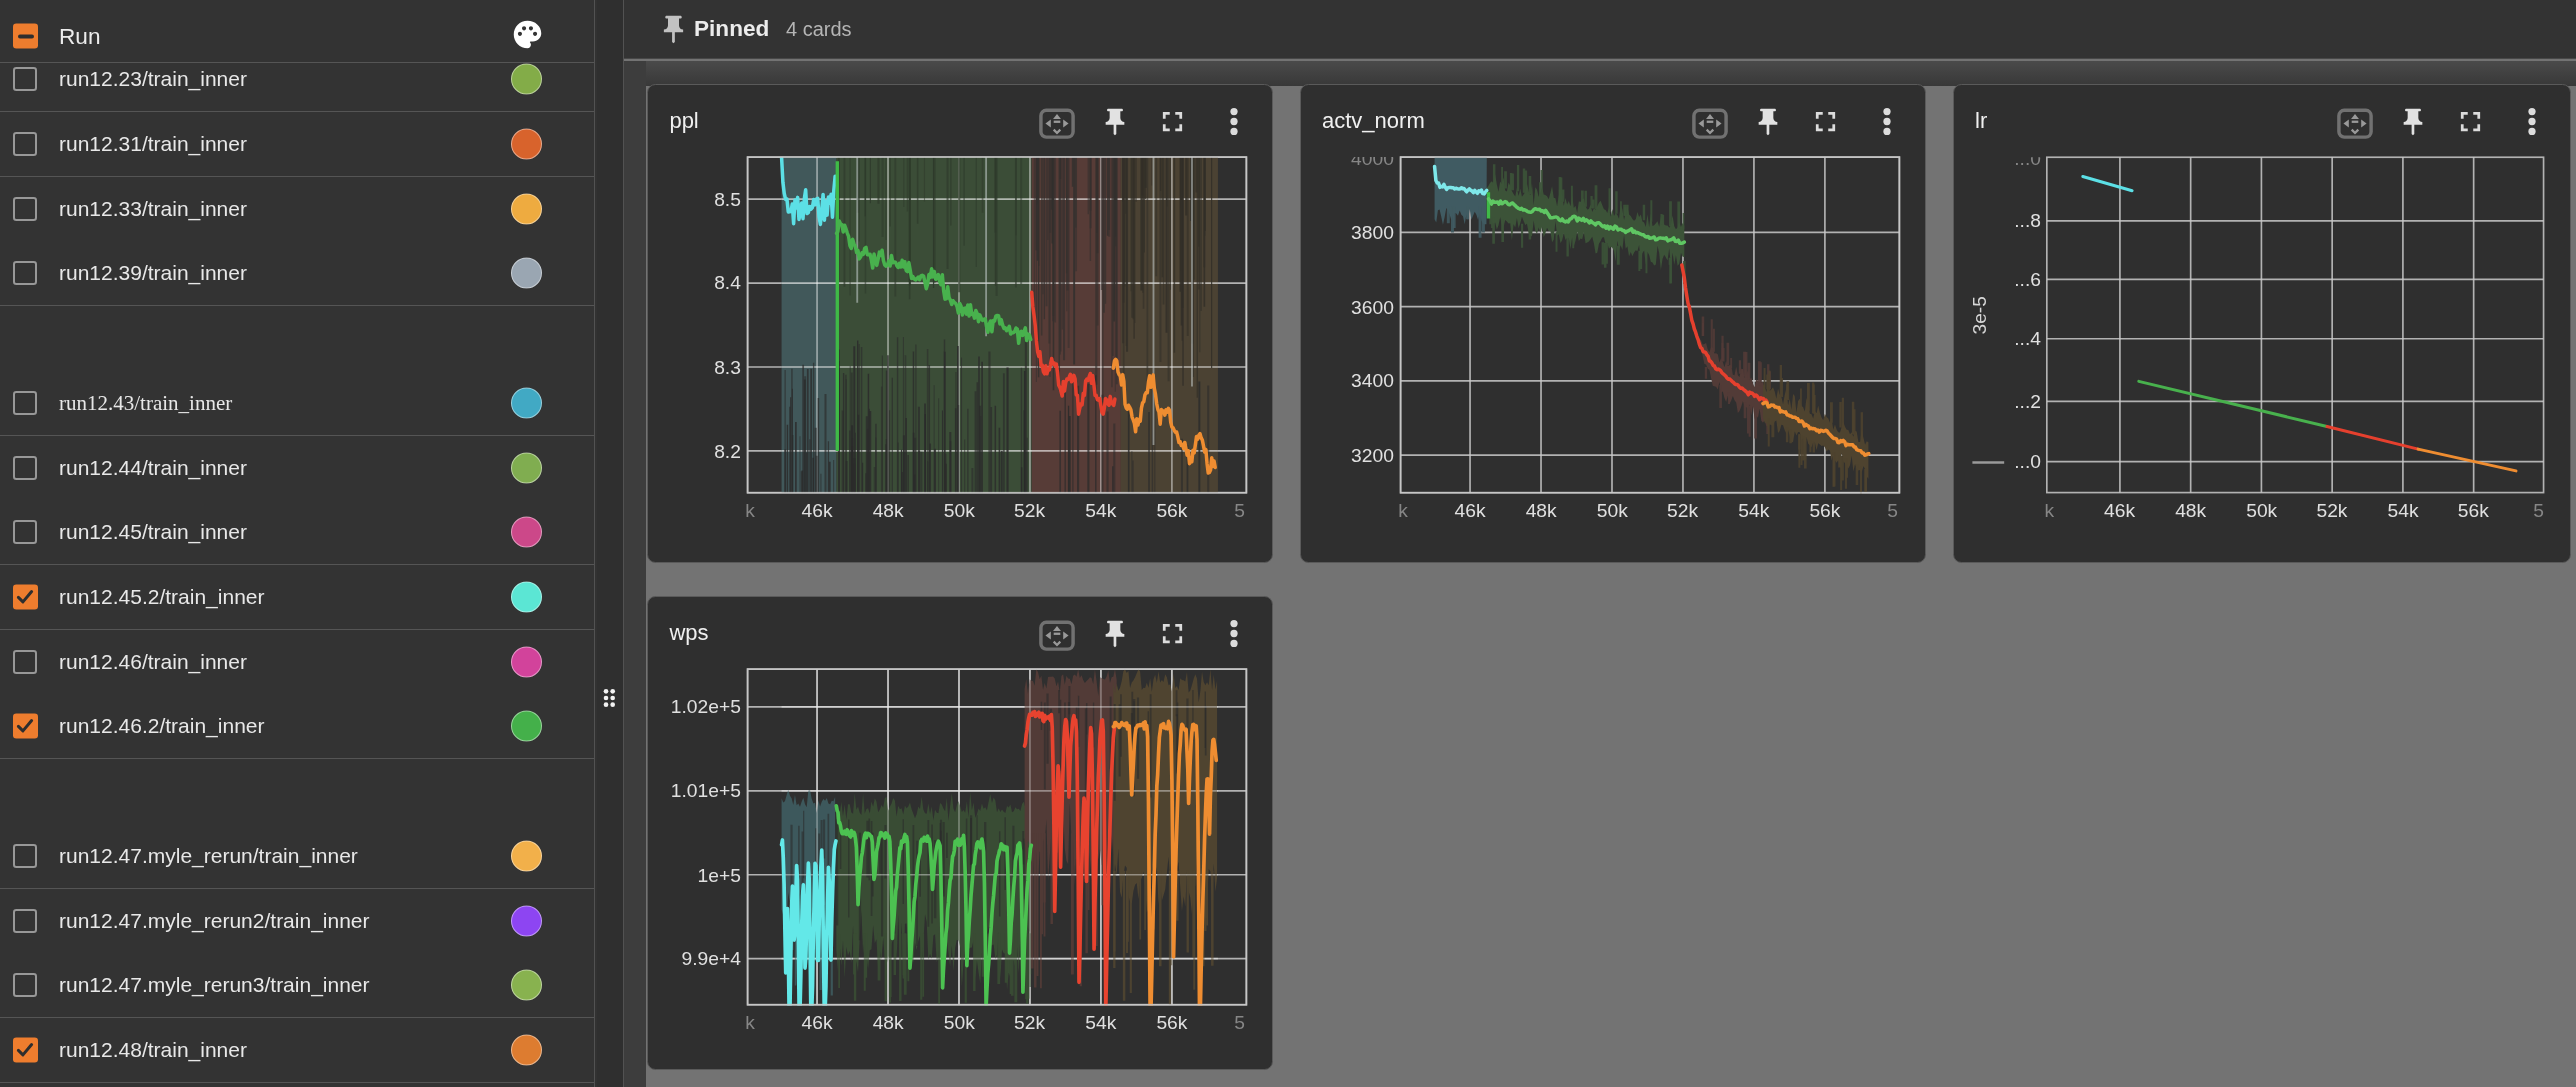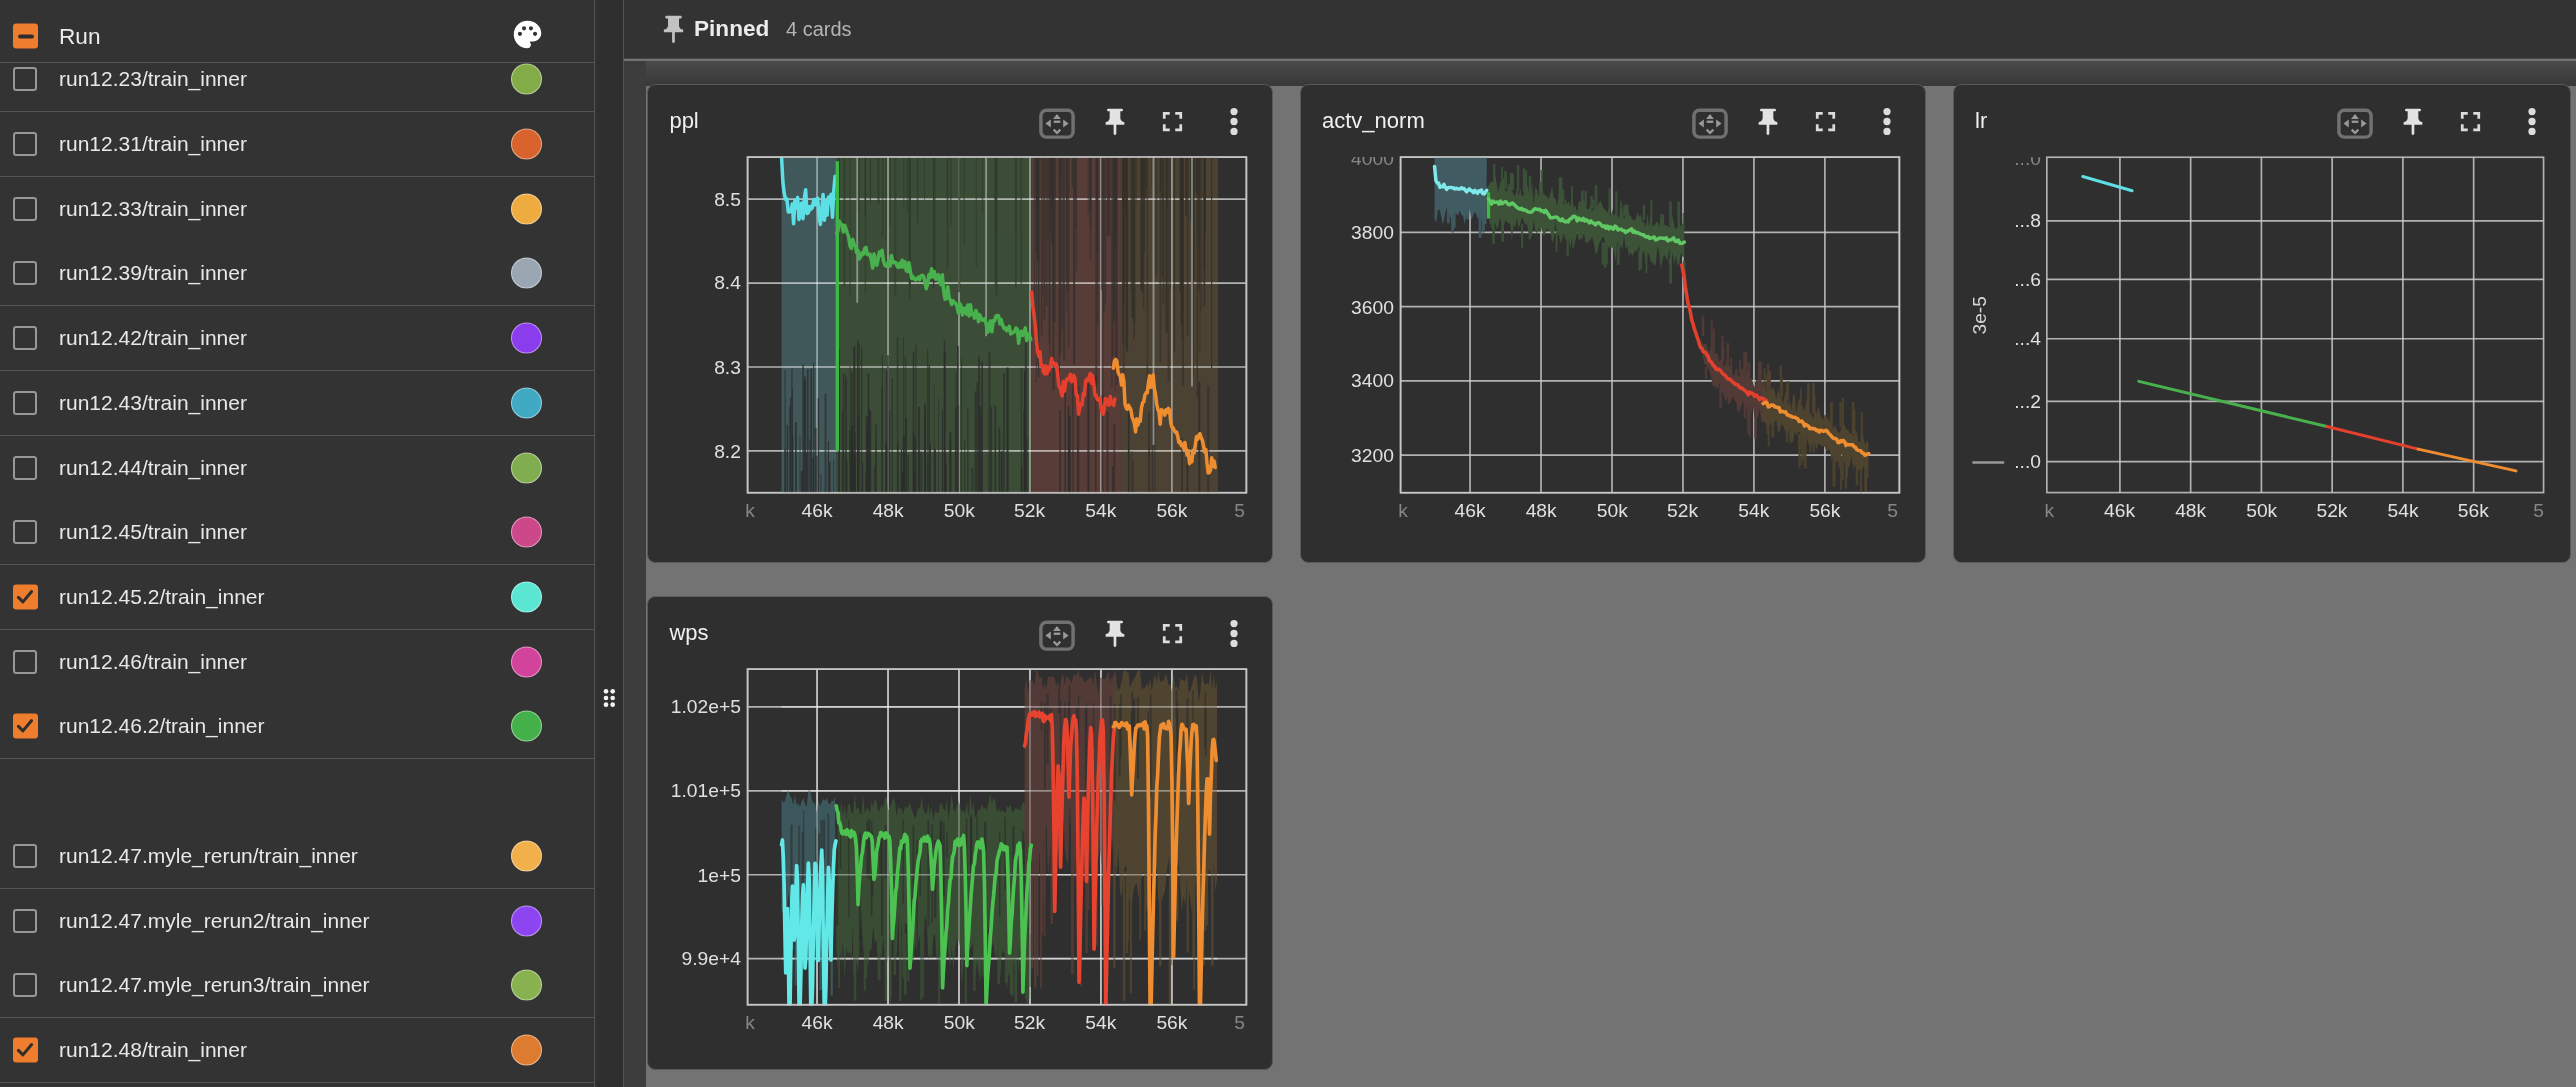--- a/index.html
+++ b/index.html
@@ -62,26 +62,21 @@
     <div class="row" style="top:177px;height:65px;">
           <span class="cb"></span>
       <span class="rname">run12.33/train_inner</span>
           <span class="swatch" style="background:#eeab40;"></span>
         </div>
     <div class="row" style="top:241px;height:65px;">
           <span class="cb"></span>
       <span class="rname">run12.39/train_inner</span>
           <span class="swatch" style="background:#9aa6b2;"></span>
         </div>
-    <div class="row" style="top:306px;height:65px;">
-          <span class="cb"></span>
-      <span class="rname">run12.42/train_inner</span>
-          <span class="swatch" style="background:#8b3ced;"></span>
-        </div>
-    <div class="row" style="top:371px;height:65px;">
+    <div class="row" style="top:371px;height:65px;font-family:Liberation Serif, serif;">
           <span class="cb"></span>
       <span class="rname">run12.43/train_inner</span>
           <span class="swatch" style="background:#41a9c4;"></span>
         </div>
     <div class="row" style="top:436px;height:65px;">
           <span class="cb"></span>
       <span class="rname">run12.44/train_inner</span>
           <span class="swatch" style="background:#80ad50;"></span>
         </div>
     <div class="row" style="top:500px;height:65px;">

